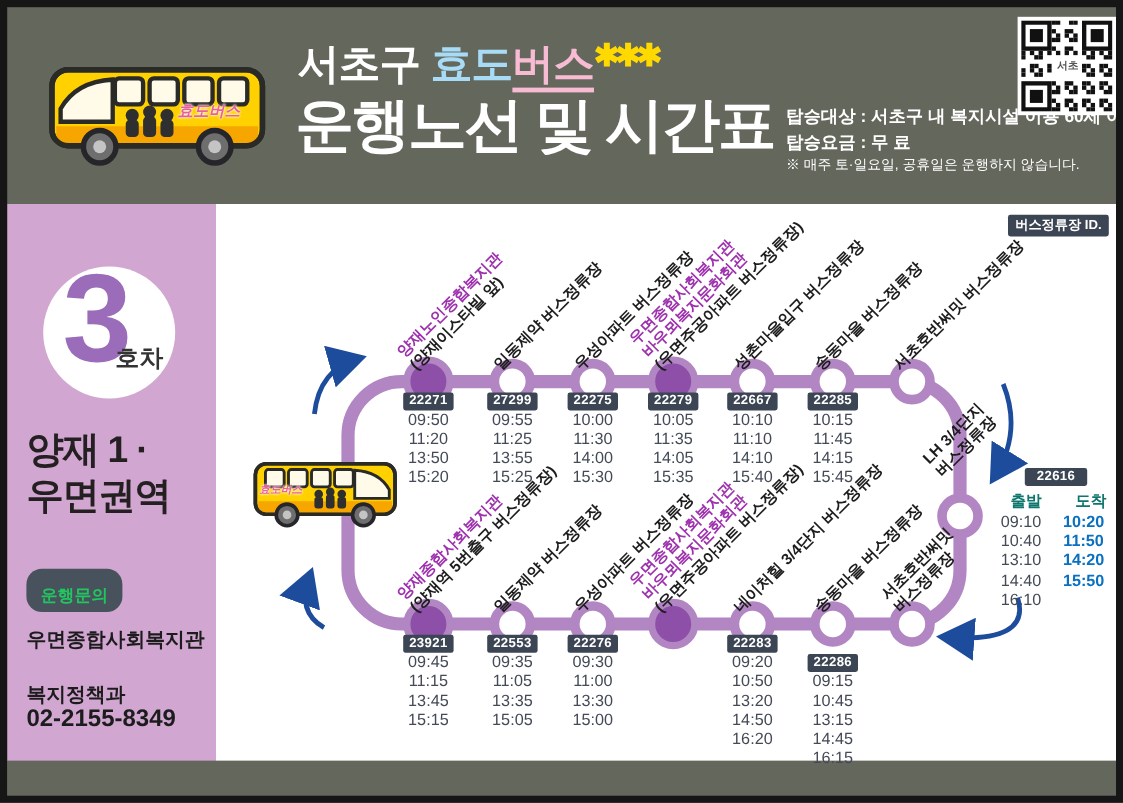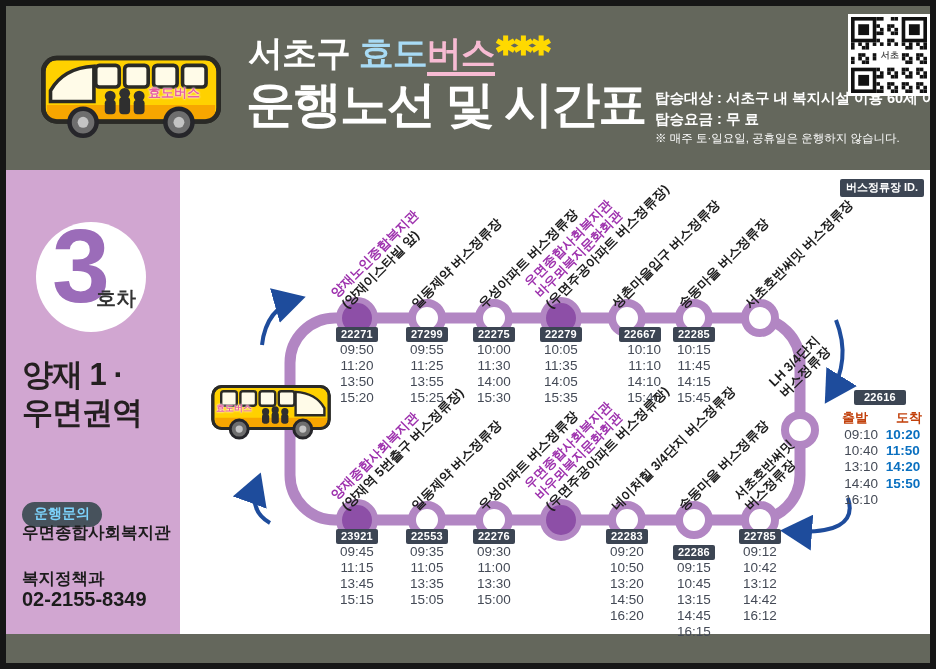--- a/index.html
+++ b/index.html
@@ -21,31 +21,31 @@
   .info-block{position:absolute;left:649px;top:82px;color:#fff;white-space:nowrap;}
   .info-line{font-size:14.5px;font-weight:bold;line-height:21px;}
   .info-note{font-size:11.5px;line-height:16px;}
   .qr{position:absolute;left:842px;top:8px;width:82px;height:82px;background:#fff;padding:3px;}
   .qr svg{display:block;width:100%;height:100%;}
 
   
   .bus-header{position:absolute;left:22px;top:34px;width:206px;height:104px;}
   .bus-map{position:absolute;left:28px;top:204px;width:126px;height:70px;z-index:5;}
   .bus-wrap svg{display:block;width:100%;height:100%;}
-  .bus-logo{position:absolute;font-weight:bold;color:#e85fa0;text-shadow:0 0 2px #fff,0 0 2px #fff;white-space:nowrap;}
+  .bus-logo{position:absolute;font-weight:bold;color:#e85fa0;text-shadow:0 0 2px #fff,0 0 2px #fff;white-space:nowrap;font-style:italic;}
   .bus-header .bus-logo{right:34px;top:44px;font-size:13px;}
   .bus-map .bus-logo{left:8px;top:28px;font-size:9px;}
 
   
   .sidebar{position:absolute;left:0;top:164px;width:174px;height:464px;background:var(--sidebar-bg,#d1a6d1);}
   .route-circle{position:absolute;left:30px;top:52px;width:110px;height:110px;background:#fff;border-radius:50%;}
   .route-number{position:absolute;left:16px;top:-16px;font-size:104px;font-weight:bold;color:var(--route-num,#9b6cb9);line-height:120px;}
   .route-suffix{position:absolute;right:10px;bottom:20px;font-size:20px;font-weight:bold;color:#333;}
   .area-text{position:absolute;left:16px;top:186px;font-size:31px;font-weight:bold;color:#241f20;line-height:38px;letter-spacing:-1px;}
-  .contact-pill{position:absolute;left:16px;top:332px;background:#47525c;color:#7dd3fc;font-size:14px;font-weight:bold;padding:3px 12px 4px;border-radius:13px;}
+  .contact-pill{position:absolute;left:16px;top:304px;background:#47525c;color:#22c55e;font-size:14px;font-weight:bold;padding:14px 12px 4px;border-radius:13px;}
   .contact-name{position:absolute;left:16px;font-size:16.5px;font-weight:bold;color:#1c1c1c;white-space:nowrap;}
   .contact-phone{position:absolute;left:16px;font-size:20px;font-weight:bold;color:#1c1c1c;white-space:nowrap;}
   .c-n1{top:352px;} .c-p1{top:372px;} .c-n2{top:398px;text-align:center;} .c-p2{top:418px;}
 
   
   .main{position:absolute;left:174px;top:164px;width:750px;height:464px;background:#fff;}
   .legend-badge{position:absolute;left:660px;top:9px;background:var(--badge-bg,#3c4553);color:#fff;font-size:11px;font-weight:bold;padding:1px 6px 2px;border-radius:2px;z-index:6;}
   .loop-svg{position:absolute;left:0;top:0;width:750px;height:464px;z-index:1;}
   .loop-path{fill:none;stroke:var(--route-line,#b286c3);stroke-width:11px;}
   .dir-arrow{fill:none;stroke:var(--arrow,#1e4c9c);stroke-width:4px;}
@@ -53,23 +53,23 @@
   .stop-circle{position:absolute;background:#fff;border:8px solid var(--route-line,#b286c3);border-radius:50%;z-index:2;box-sizing:content-box;}
   .stop-circle.major{background:var(--stop-fill,#8d4fa7);}
   .stop-label{position:absolute;transform:rotate(-45deg);transform-origin:0 100%;white-space:nowrap;line-height:15px;font-size:13px;font-weight:bold;color:#1d1d1d;z-index:3;}
   .stop-label .purple{color:var(--major-text,#9e32ae);}
   .stop-col{position:absolute;width:68px;text-align:center;z-index:3;}
   .id-badge{display:inline-block;background:var(--badge-bg,#3c4553);color:#fff;font-size:11px;font-weight:bold;padding:1px 5px 2px;border-radius:2px;letter-spacing:.3px;}
   .time{font-size:13.5px;line-height:16px;color:var(--time-text,#444a56);}
 
   .lh-table{position:absolute;left:652px;top:220px;width:96px;z-index:3;}
   .lh-table .id-badge{display:block;width:52px;margin:0 auto;text-align:center;}
-  .lh-head{display:flex;justify-content:space-between;padding:0 6px 0 10px;margin-top:4px;font-size:13px;font-weight:bold;color:#c2410c;}
+  .lh-head{display:flex;justify-content:space-between;padding:0 6px 0 10px;margin-top:4px;font-size:13px;font-weight:bold;color:#0f766e;}
   .lh-row{display:flex;justify-content:space-between;padding:0 2px;line-height:16.2px;}
-  .lh-dep{width:44px;text-align:right;font-size:13.5px;color:var(--time-text,#444a56);}
+  .lh-dep{width:44px;text-align:left;font-size:13.5px;color:var(--time-text,#444a56);}
   .lh-arr{width:46px;text-align:center;font-size:13.5px;font-weight:bold;color:var(--arrival-text,#0a70c0);}
 
   
   .footer{position:absolute;left:0;top:628px;width:924px;height:29px;background:var(--frame-bg,#64675c);}
 </style>
 </head>
 <body>
 
 <div class="page">
 
@@ -349,21 +349,21 @@
       <div class="stop-label" style="left: 373px; top: 96px;">
         <div class="purple">우면종합사회복지관</div>
         <div class="purple">바우뫼복지문화회관</div>
         <div>(우면주공아파트 버스정류장)</div>
       </div>
       <div class="stop-col" style="left: 347px; top: 154px;"><span class="id-badge">22279</span><div class="time">10:05</div><div class="time">11:35</div><div class="time">14:05</div><div class="time">15:35</div></div>
       <div class="stop-circle" style="left: 428px; top: 129px; width: 22px; height: 22px; border-width: 8px;"></div>
       <div class="stop-label" style="left: 439px; top: 126px;">
         <div>성촌마을입구 버스정류장</div>
       </div>
-      <div class="stop-col" style="left: 413px; top: 154px; text-align: right;"><span class="id-badge">22667</span><div class="time">10:10</div><div class="time">11:10</div><div class="time">14:10</div><div class="time">15:40</div></div>
+      <div class="stop-col" style="left: 413px; top: 154px;"><span class="id-badge">22667</span><div class="time">10:10</div><div class="time">11:10</div><div class="time">14:10</div><div class="time">15:40</div></div>
       <div class="stop-circle" style="left: 495px; top: 129px; width: 22px; height: 22px; border-width: 8px;"></div>
       <div class="stop-label" style="left: 506px; top: 126px;">
         <div>송동마을 버스정류장</div>
       </div>
       <div class="stop-col" style="left: 480px; top: 154px;"><span class="id-badge">22285</span><div class="time">10:15</div><div class="time">11:45</div><div class="time">14:15</div><div class="time">15:45</div></div>
       <div class="stop-circle" style="left: 561px; top: 129px; width: 22px; height: 22px; border-width: 8px;"></div>
       <div class="stop-label" style="left: 572px; top: 126px;">
         <div>서초호반써밋 버스정류장</div>
       </div>
       <div class="stop-circle major" style="left: 156px; top: 329px; width: 30px; height: 30px; border-width: 6px;"></div>
@@ -396,17 +396,16 @@
       <div class="stop-circle" style="left: 495px; top: 331px; width: 22px; height: 22px; border-width: 8px;"></div>
       <div class="stop-label" style="left: 506px; top: 328px;">
         <div>송동마을 버스정류장</div>
       </div>
       <div class="stop-col" style="left: 480px; top: 372px;"><span class="id-badge">22286</span><div class="time">09:15</div><div class="time">10:45</div><div class="time">13:15</div><div class="time">14:45</div><div class="time">16:15</div></div>
       <div class="stop-circle" style="left: 561px; top: 331px; width: 22px; height: 22px; border-width: 8px;"></div>
       <div class="stop-label" style="left: 572px; top: 313px;">
         <div>서초호반써밋</div>
         <div>버스정류장</div>
       </div>
-      <div class="stop-col" style="left: 546px; top: 356px;"><span class="id-badge">22785</span><div class="time">09:12</div><div class="time">10:42</div><div class="time">13:12</div><div class="time">14:42</div><div class="time">16:12</div></div>
     </div>
 
   <div class="footer"></div>
 </div>
 
 </body></html>

